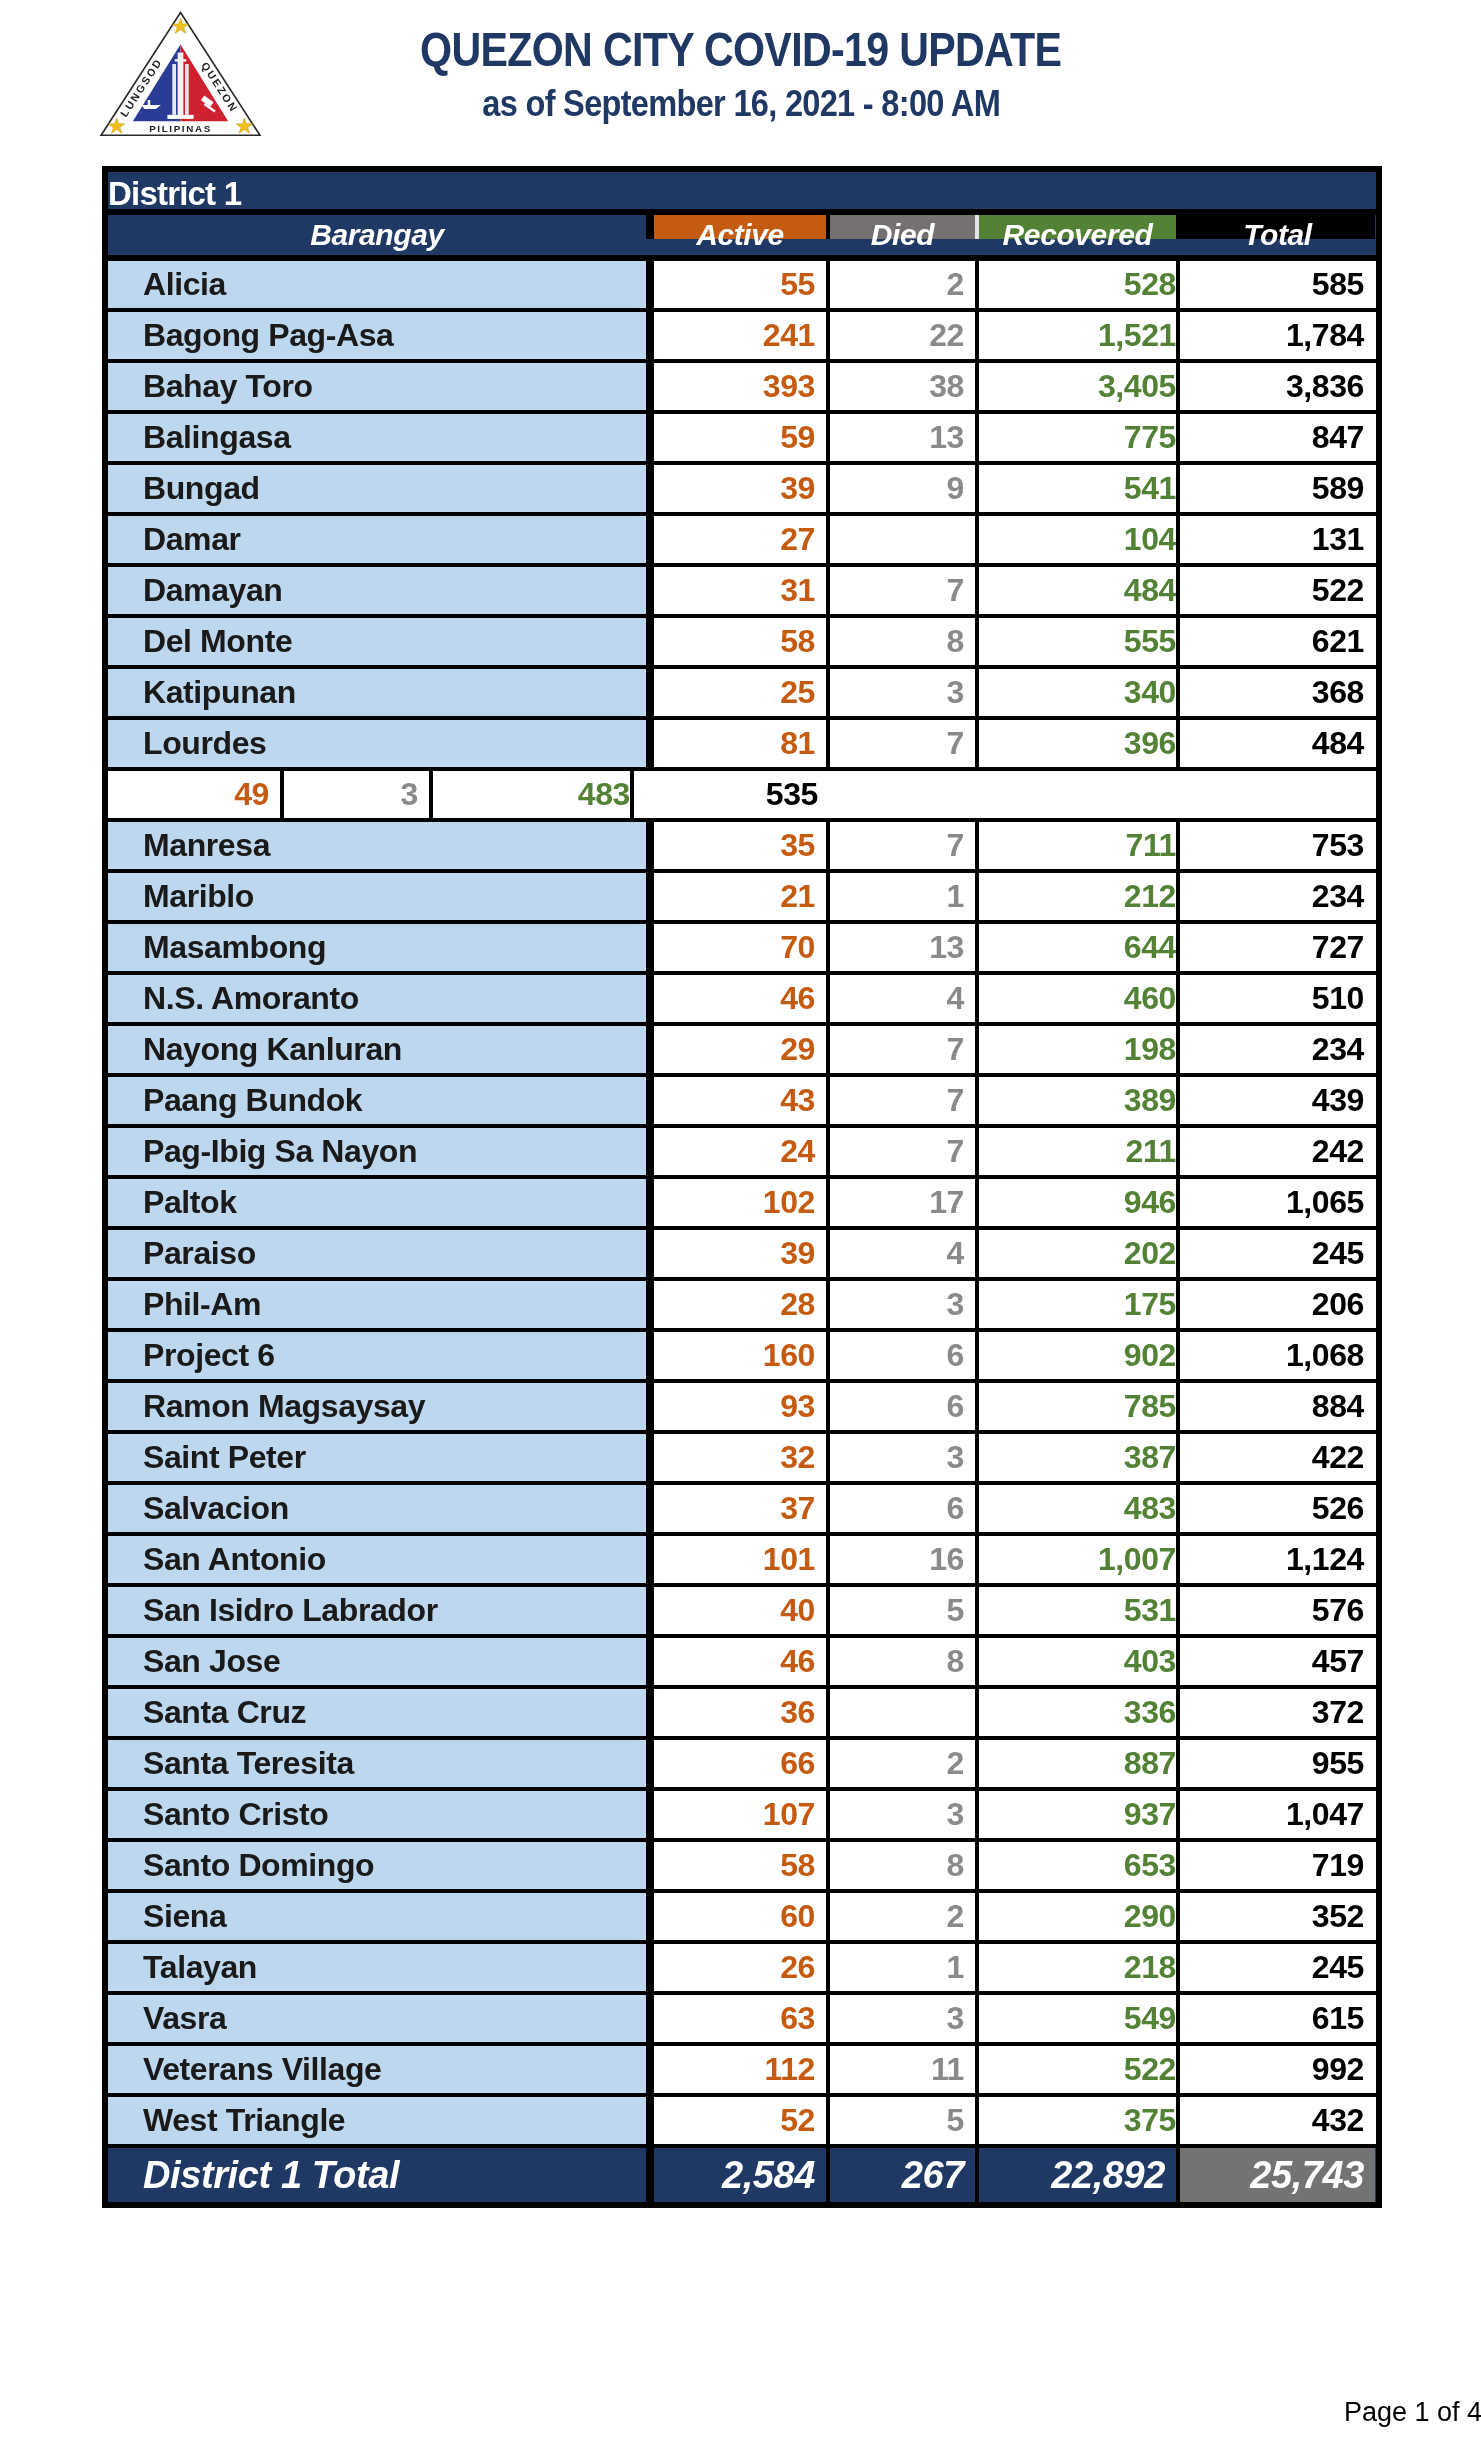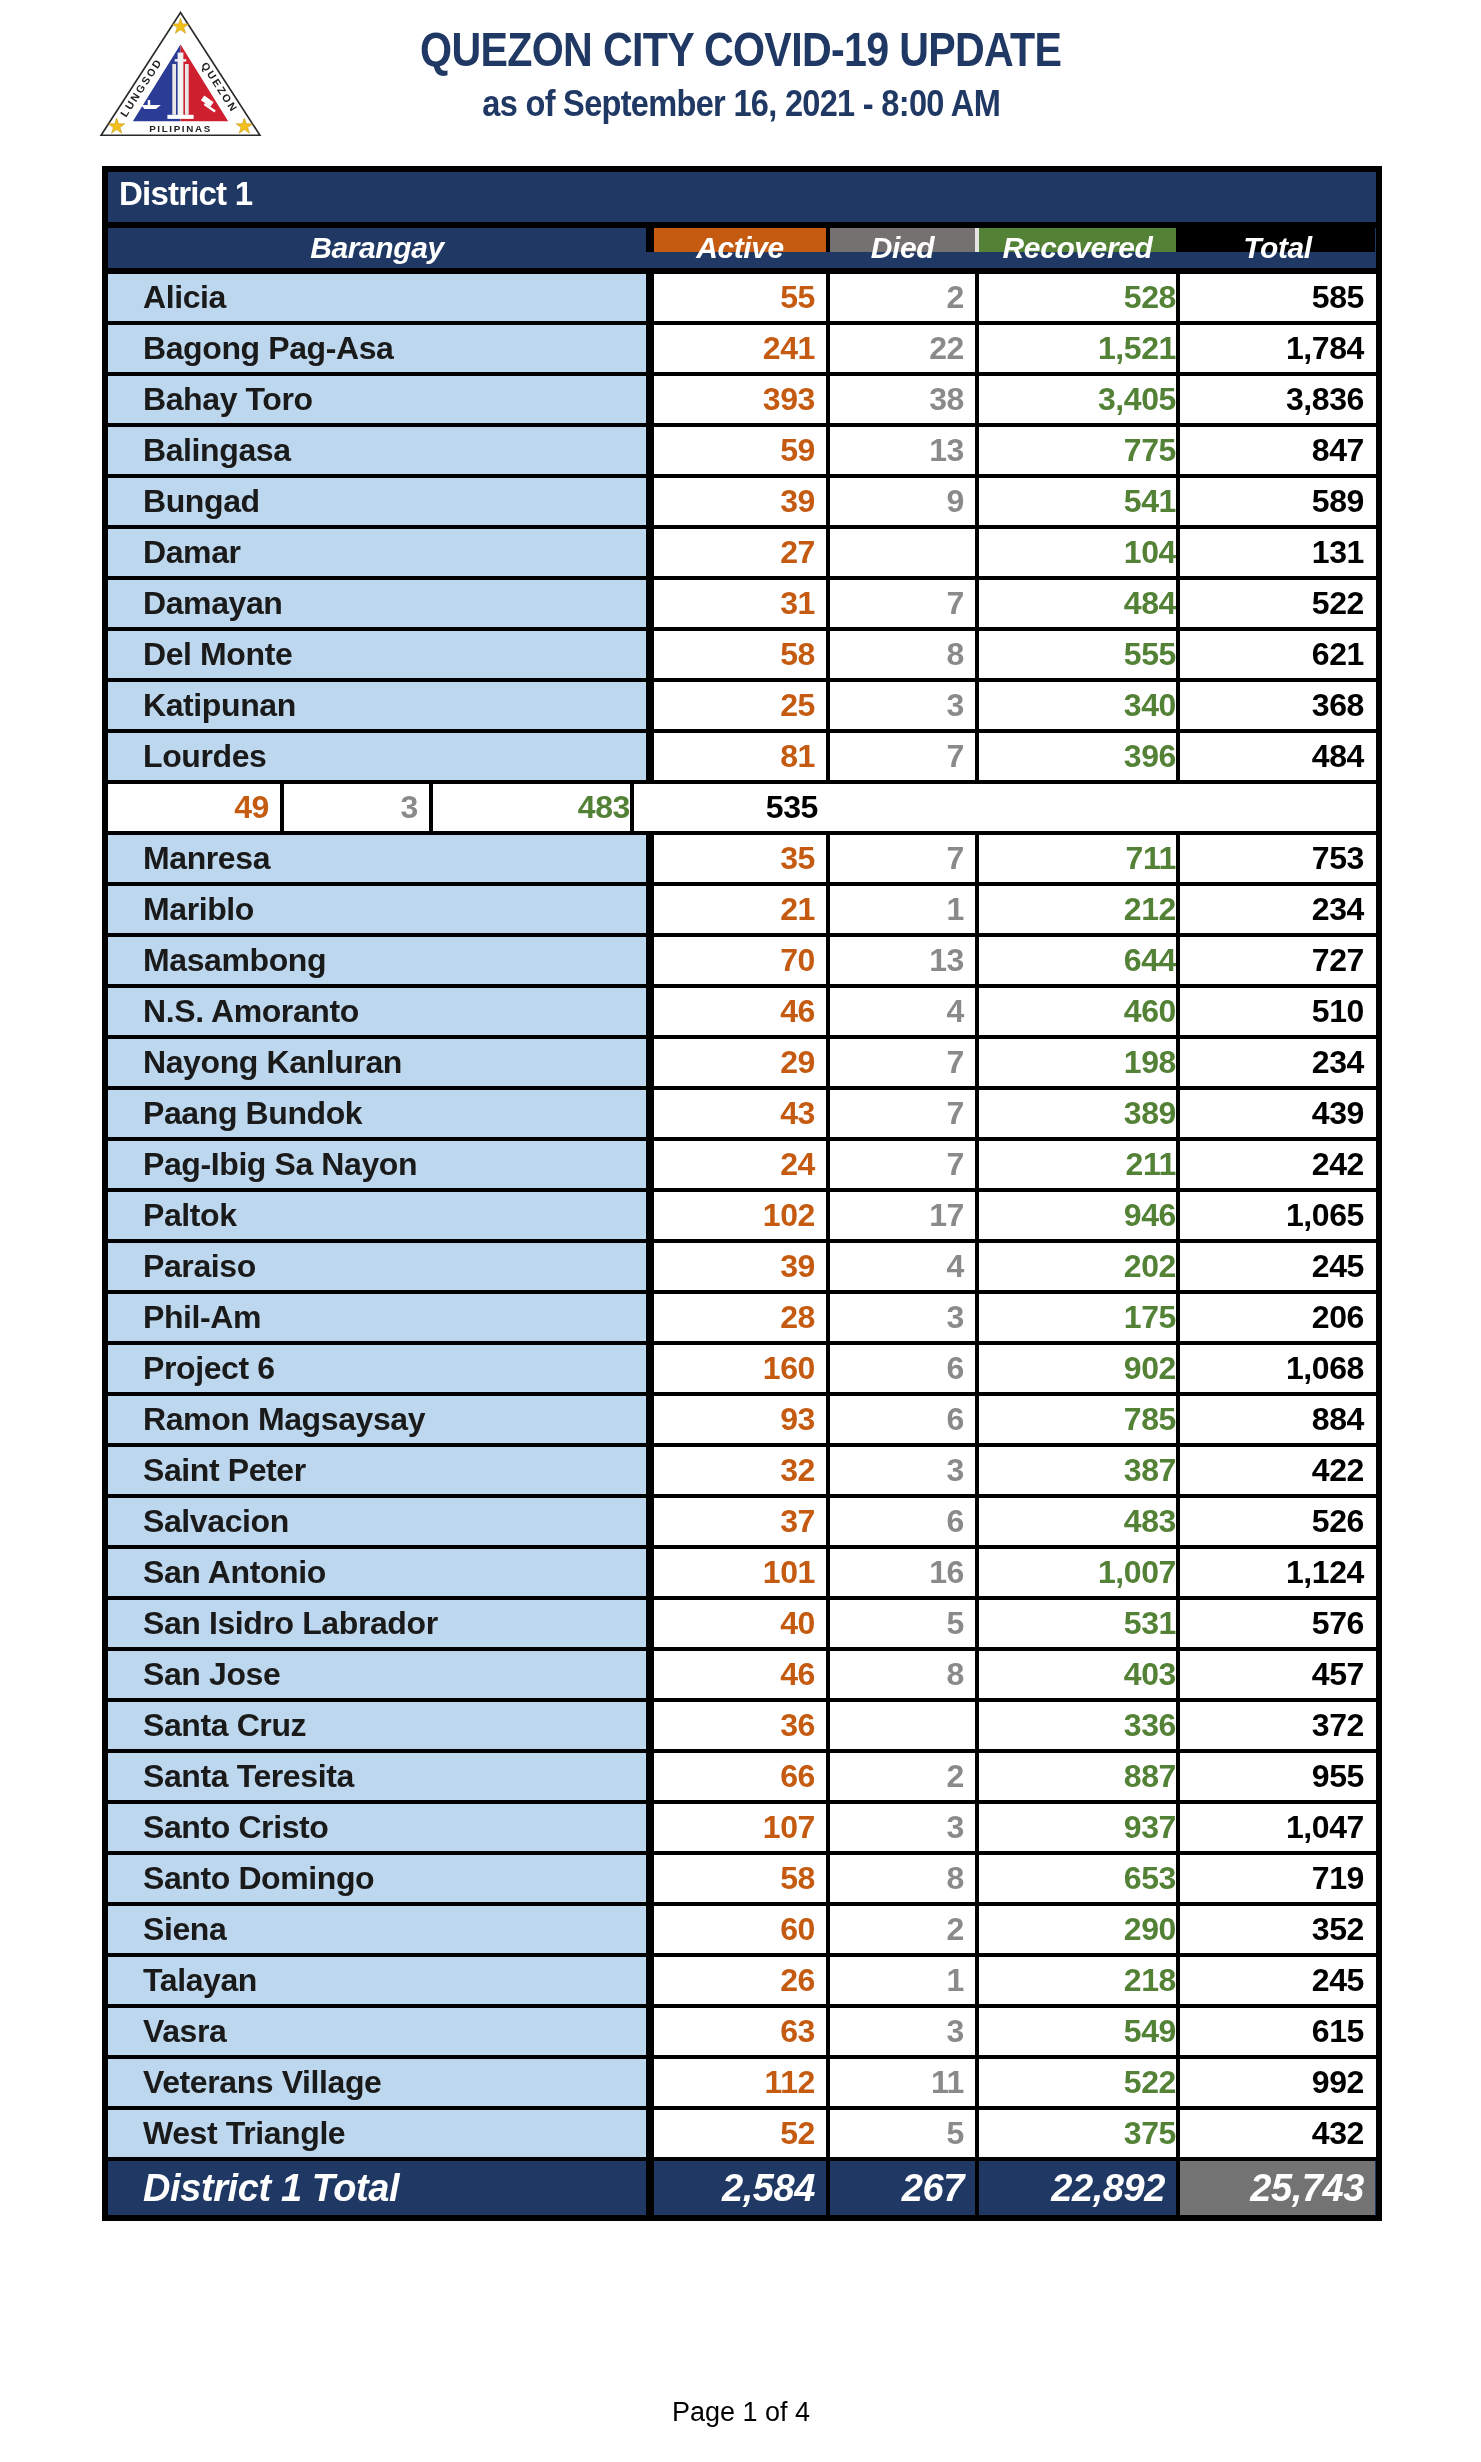--- a/index.html
+++ b/index.html
@@ -11,22 +11,22 @@
   .masthead{position:absolute;left:0;top:21px;width:100%;text-align:center;color:#1F3864;}
   .title{font-size:49px;font-weight:bold;letter-spacing:-0.8px;display:inline-block;
          transform:scaleX(.84);transform-origin:center;white-space:nowrap;}
   .subtitle{margin-top:6.4px;font-size:37px;font-weight:bold;letter-spacing:-0.8px;display:inline-block;
          transform:scaleX(.88);transform-origin:center;white-space:nowrap;}
   .masthead .line2{display:block;}
 
   
   .tbl{position:absolute;left:102px;top:166px;width:1280px;box-sizing:border-box;
        border:6.4px solid #000;}
-  .district-band{height:56px;background:#1F3864;border-bottom:6.4px solid #000;
-       color:#fff;font-size:33px;font-weight:bold;line-height:43px;padding-left:11px;
+  .district-band{height:43px;background:#1F3864;border-bottom:6.4px solid #000;
+       color:#fff;font-size:33px;font-weight:bold;line-height:43px;
        letter-spacing:-0.8px;box-sizing:border-box;}
   .hrow{display:flex;height:46px;background:#1F3864;border-bottom:6.4px solid #000;box-sizing:border-box;}
   .hcell{box-sizing:border-box;height:24px;line-height:40px;text-align:center;color:#fff;
          font-size:30px;font-weight:bold;font-style:italic;letter-spacing:-0.4px;}
   .hc-name{width:546px;border-right:8px solid #000;background:#1F3864;}
   .hc-active{width:176px;border-right:4px solid #000;background:#C55A11;}
   .hc-died{width:149px;border-right:4px solid #e5e5e5;background:#767171;}
   .hc-rec{width:201px;border-right:4px solid #000;background:#538135;}
   .hc-total{width:195px;background:#000000;}
 
@@ -43,21 +43,21 @@
   .trow{display:flex;height:54px;background:#1F3864;box-sizing:border-box;}
   .tcell{box-sizing:border-box;height:54px;line-height:54px;color:#fff;font-size:38px;
          font-weight:bold;font-style:italic;letter-spacing:-0.4px;white-space:nowrap;}
   .t-name{width:546px;border-right:8px solid #000;background:#1F3864;text-align:left;padding-left:35px;}
   .t-active{width:176px;border-right:4px solid #000;background:#1F3864;text-align:right;padding-right:11px;}
   .t-died{width:149px;border-right:4px solid #000;background:#1F3864;text-align:right;padding-right:11px;}
   .t-rec{width:201px;border-right:4px solid #000;background:#1F3864;text-align:right;padding-right:11px;}
   .t-total{width:195px;background:#737373;text-align:right;padding-right:11px;}
 
   
-  .footer{position:absolute;left:0;top:2397px;width:100%;text-align:center;
+  .footer{position:absolute;left:0;top:2397px;width:100%;text-align:right;
           font-size:27px;color:#000;}
 </style>
 </head>
 <body>
 
 <div class="page">
 
   <svg class="logo" viewBox="0 0 200 160">
     <polygon points="100,3 197,153 3,153" fill="#ffffff" stroke="#2a2a2a" stroke-width="2"></polygon>
 

